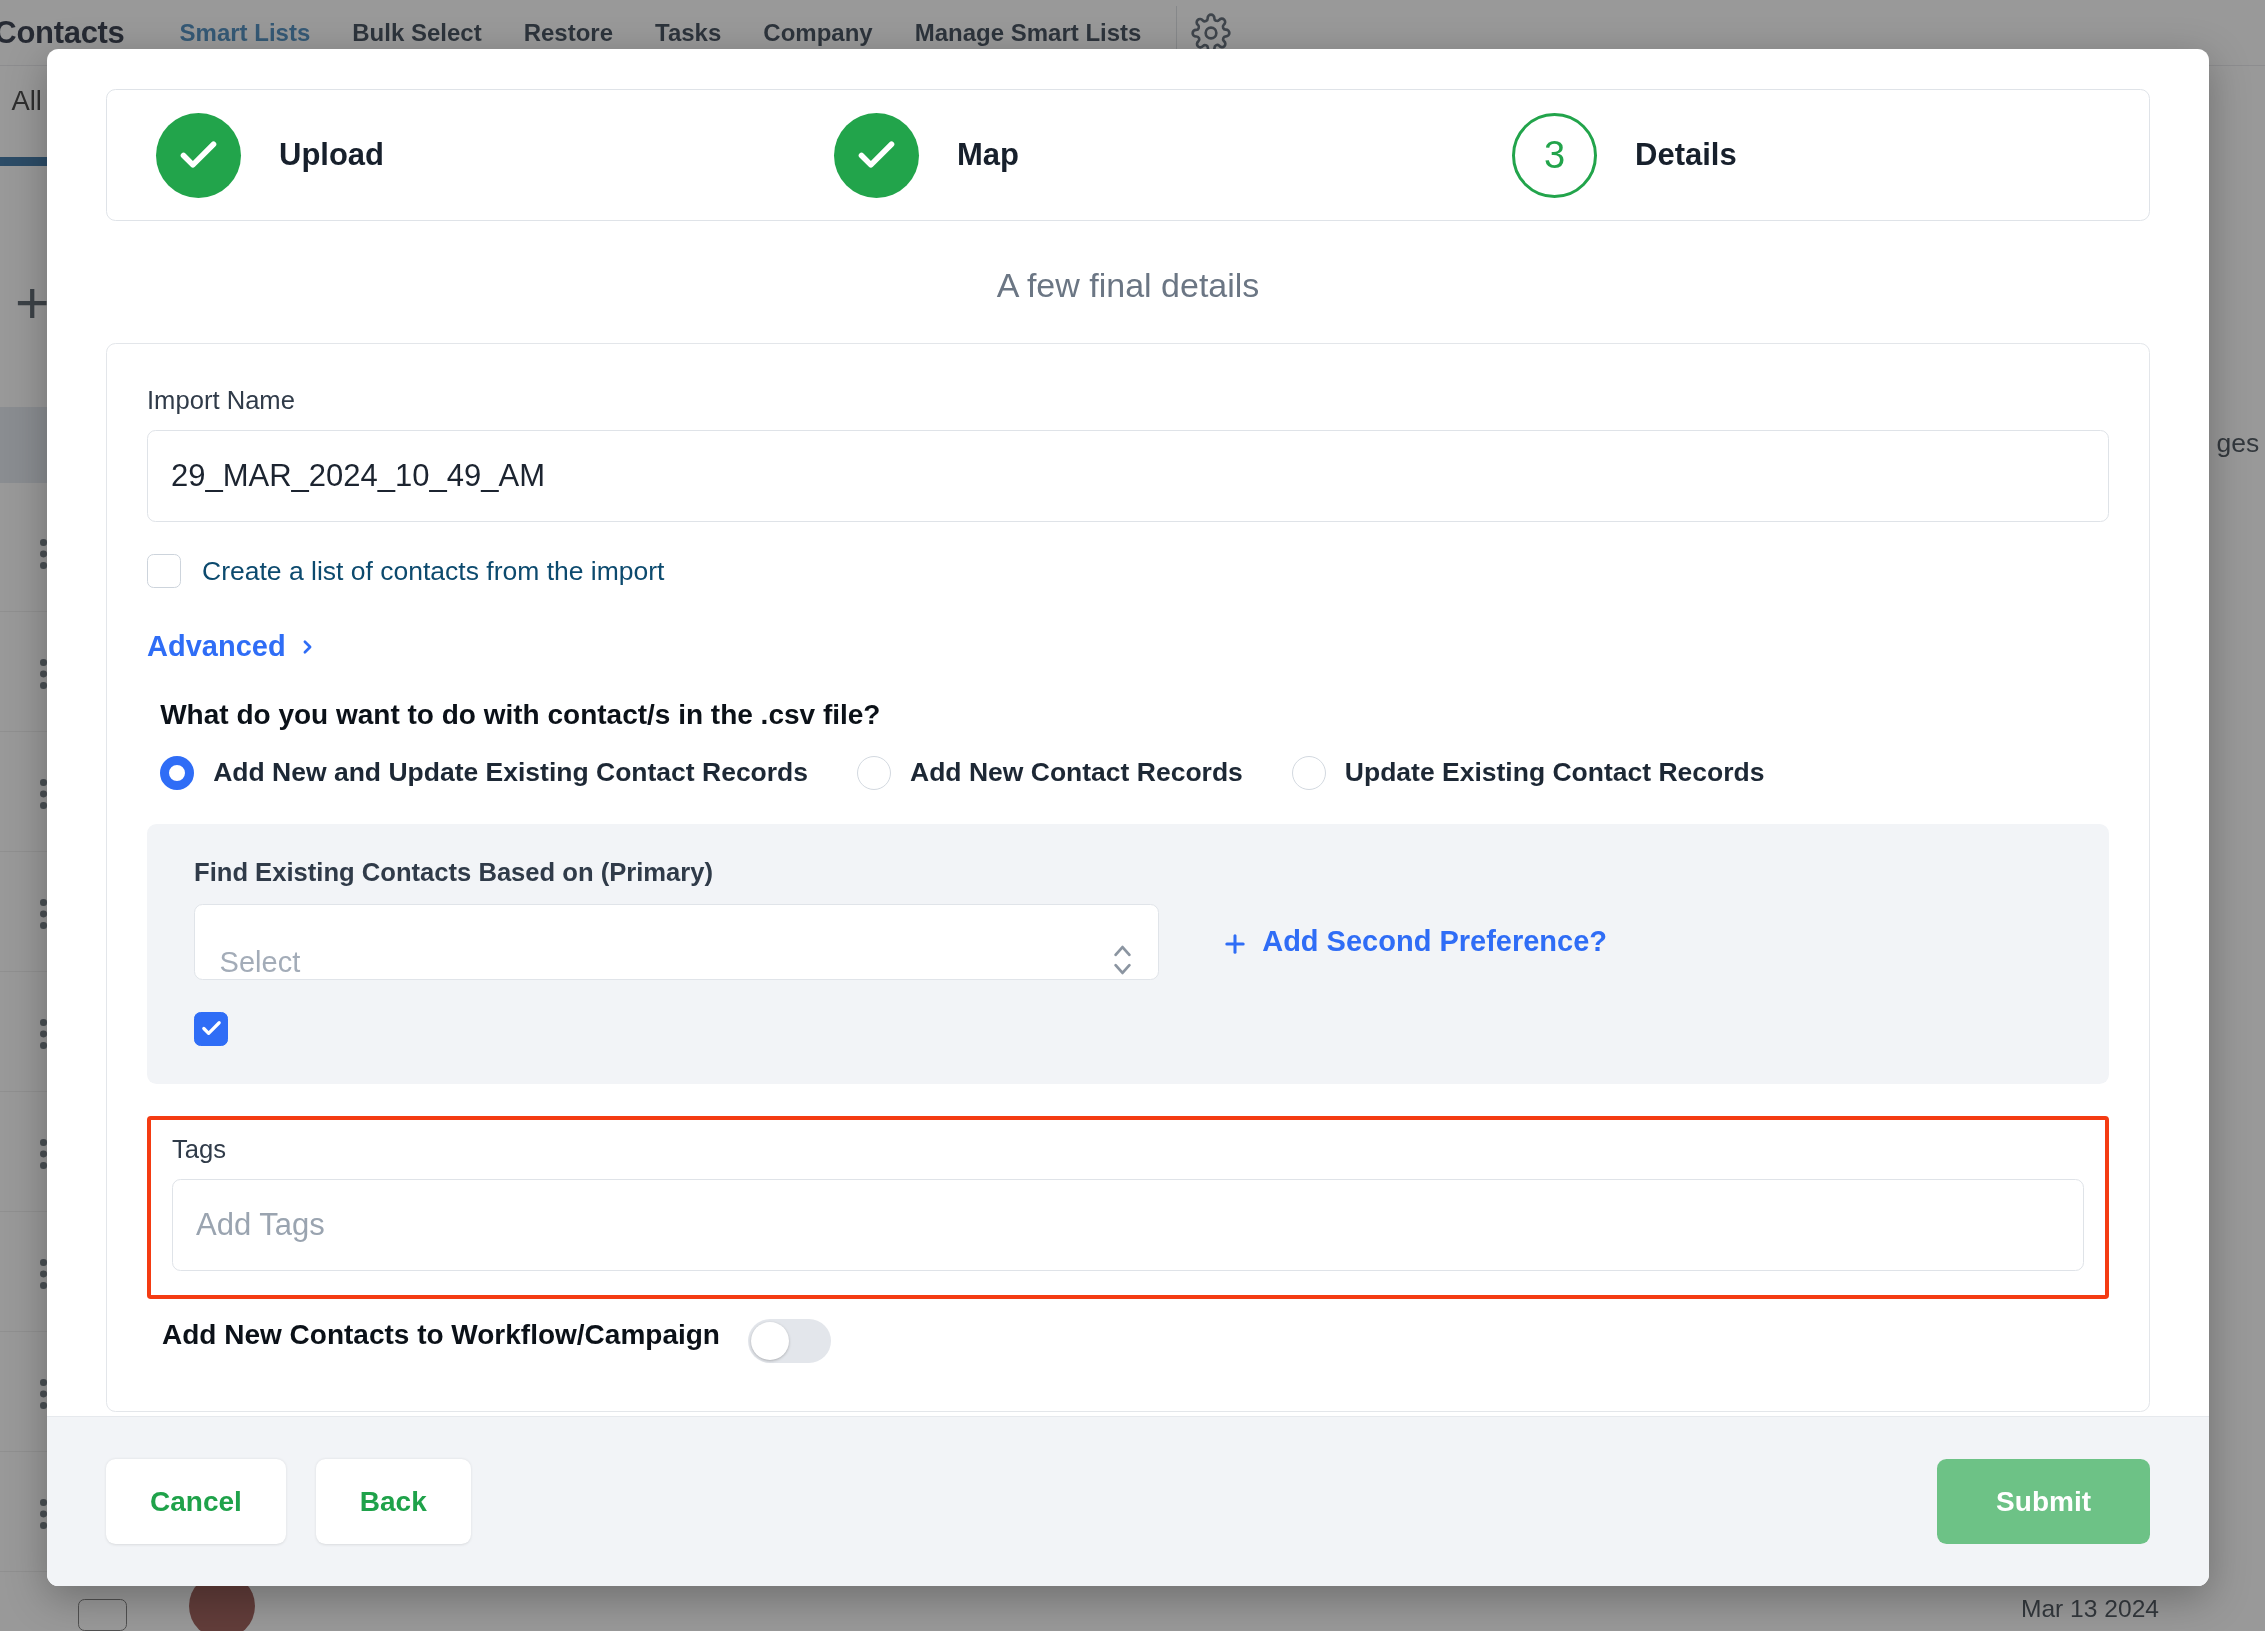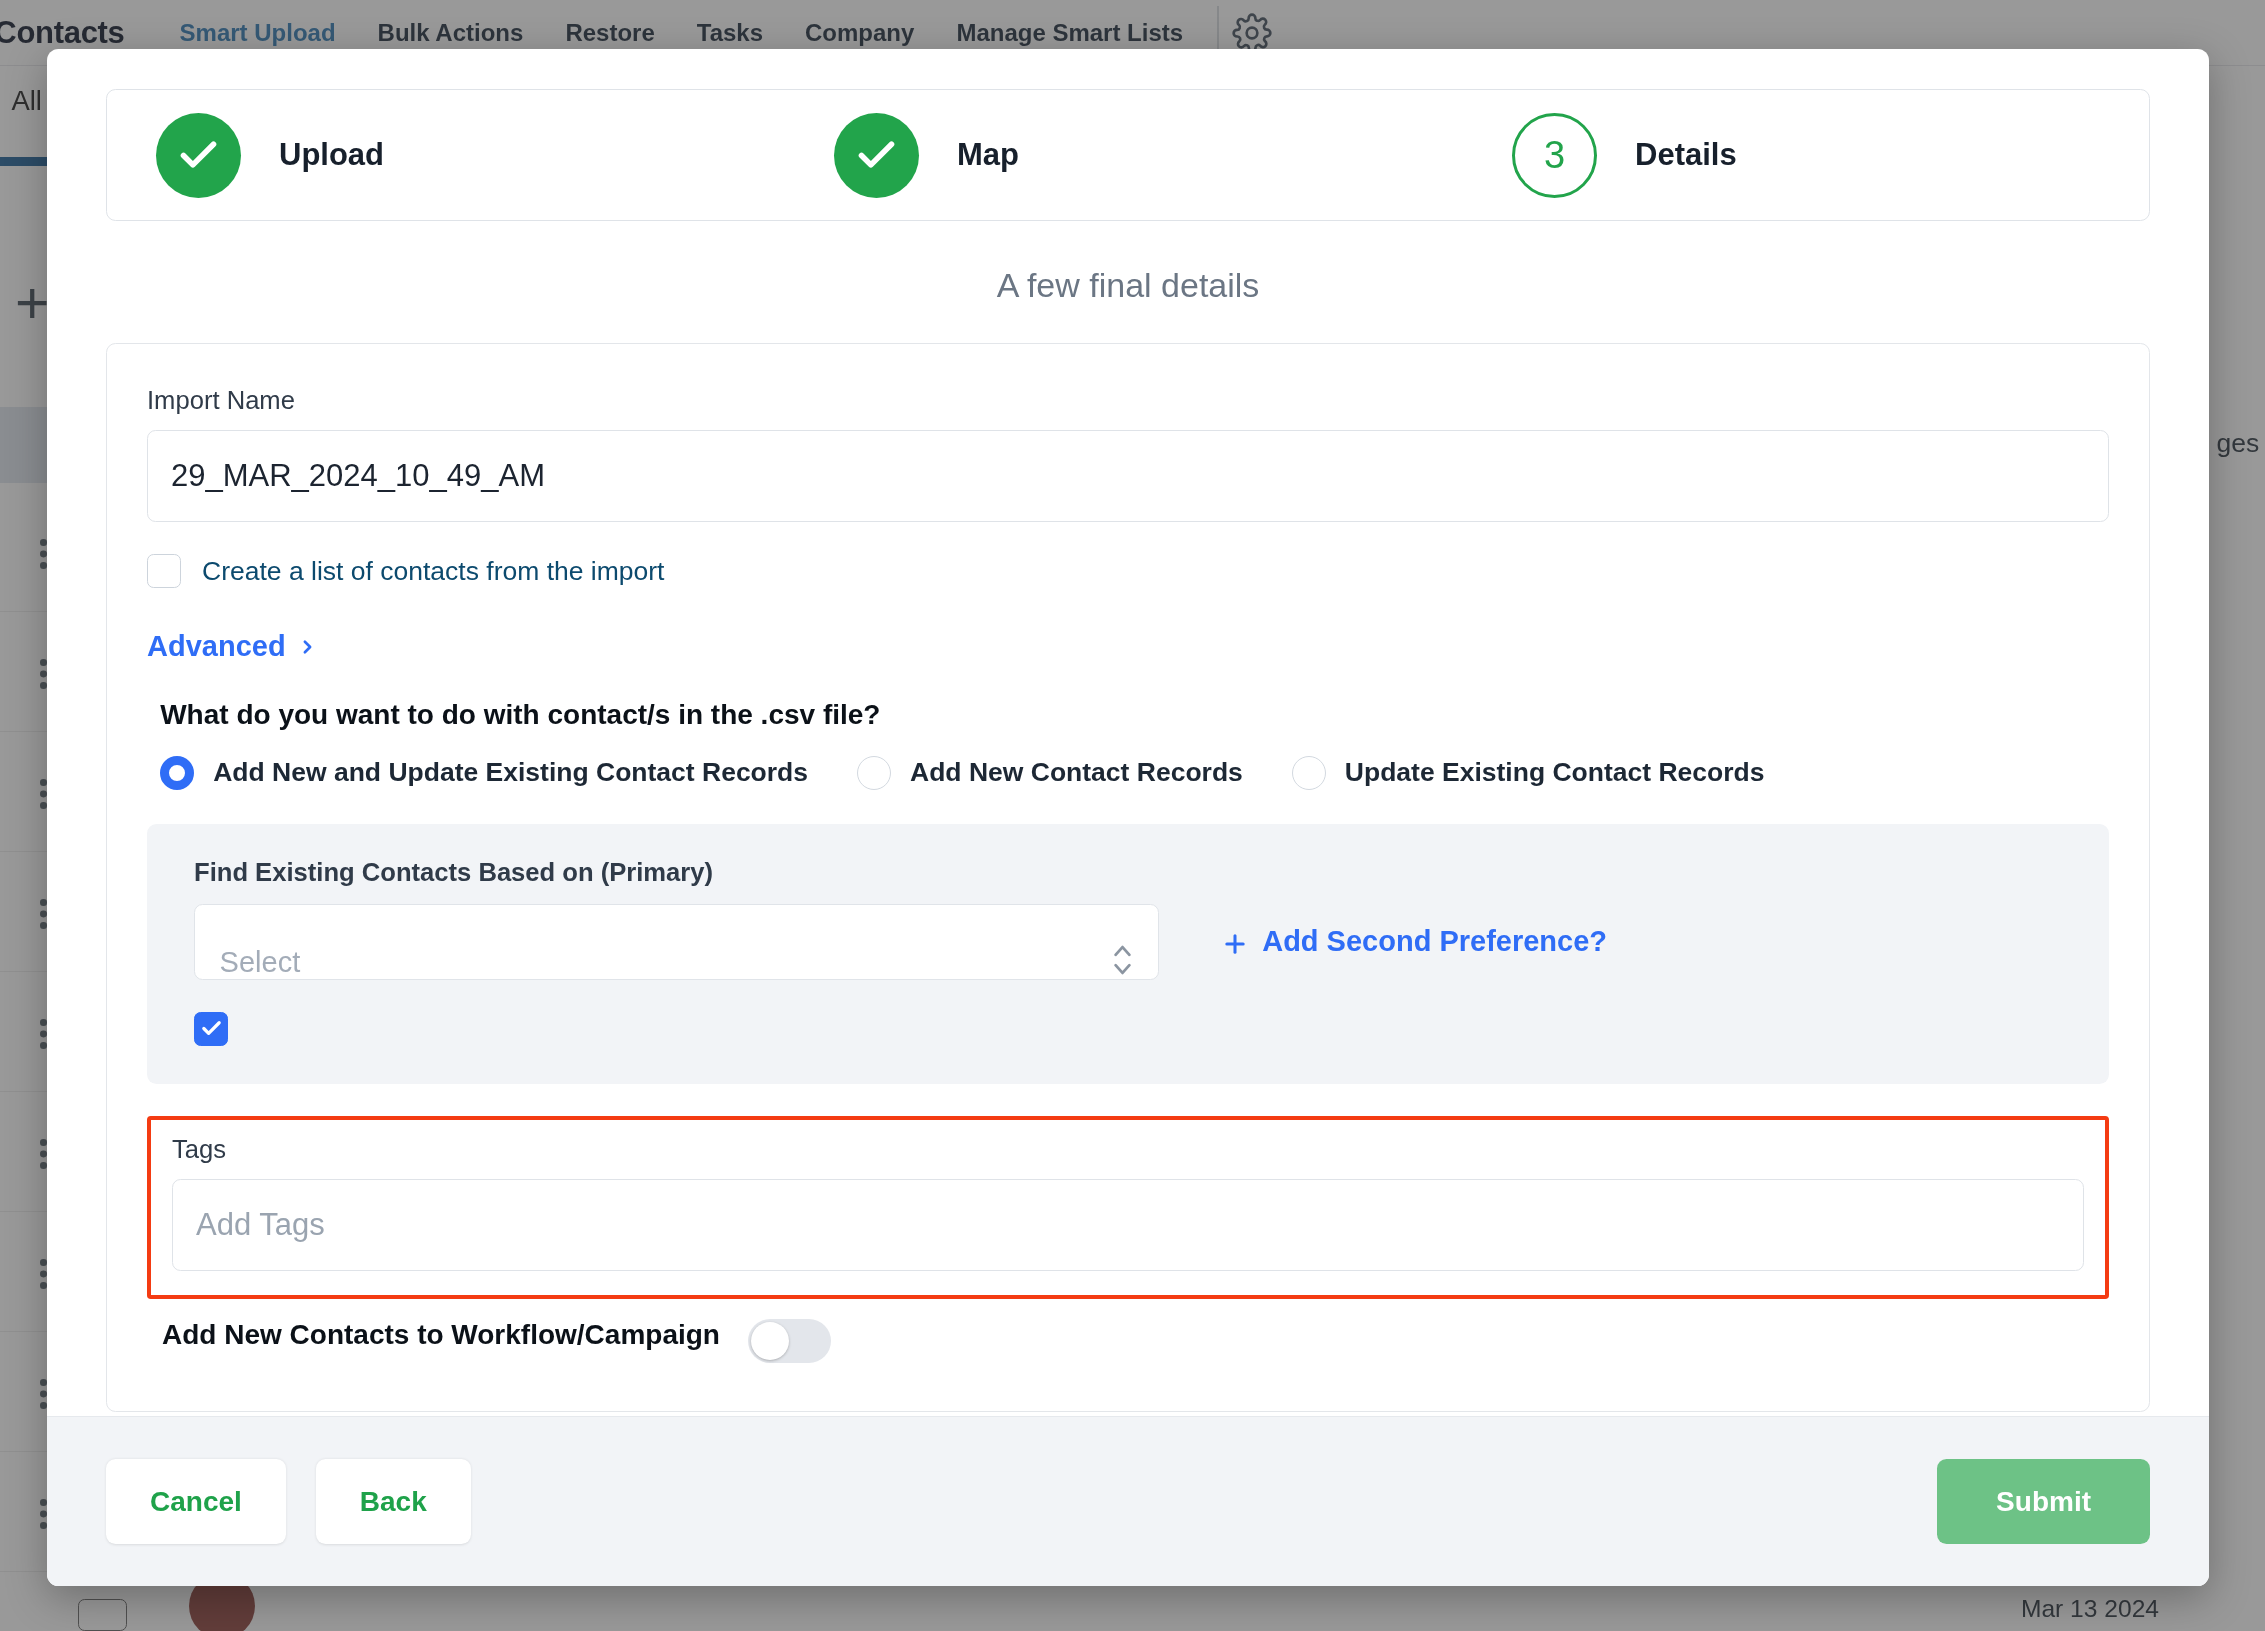--- a/index.html
+++ b/index.html
@@ -409,22 +409,22 @@
   }
 </style>
 </head>
 <body>
 
 <div id="app-background">
 
   <div class="bg-topbar">
     <span class="bg-title">Contacts</span>
     <div class="bg-navs">
-      <span class="bg-nav active">Smart Upload</span>
-      <span class="bg-nav">Bulk Actions</span>
+      <span class="bg-nav active">Smart Lists</span>
+      <span class="bg-nav">Bulk Select</span>
       <span class="bg-nav">Restore</span>
       <span class="bg-nav">Tasks</span>
       <span class="bg-nav">Company</span>
       <span class="bg-nav">Manage Smart Lists</span>
       <span class="bg-div"></span>
       <span class="gear-ic">
         <svg viewBox="0 0 24 24" fill="none" stroke="currentColor" stroke-width="1.6" width="40" height="40">
           <circle cx="12" cy="12" r="3.2"></circle>
           <path d="M19.4 15a1.6 1.6 0 0 0 .3 1.8l.1.1a2 2 0 1 1-2.8 2.8l-.1-.1a1.6 1.6 0 0 0-1.8-.3 1.6 1.6 0 0 0-1 1.5V21a2 2 0 1 1-4 0v-.1a1.6 1.6 0 0 0-1-1.5 1.6 1.6 0 0 0-1.8.3l-.1.1a2 2 0 1 1-2.8-2.8l.1-.1a1.6 1.6 0 0 0 .3-1.8 1.6 1.6 0 0 0-1.5-1H3a2 2 0 1 1 0-4h.1a1.6 1.6 0 0 0 1.5-1 1.6 1.6 0 0 0-.3-1.8l-.1-.1a2 2 0 1 1 2.8-2.8l.1.1a1.6 1.6 0 0 0 1.8.3H9a1.6 1.6 0 0 0 1-1.5V3a2 2 0 1 1 4 0v.1a1.6 1.6 0 0 0 1 1.5 1.6 1.6 0 0 0 1.8-.3l.1-.1a2 2 0 1 1 2.8 2.8l-.1.1a1.6 1.6 0 0 0-.3 1.8V9a1.6 1.6 0 0 0 1.5 1H21a2 2 0 1 1 0 4h-.1a1.6 1.6 0 0 0-1.5 1z"></path>
         </svg>

